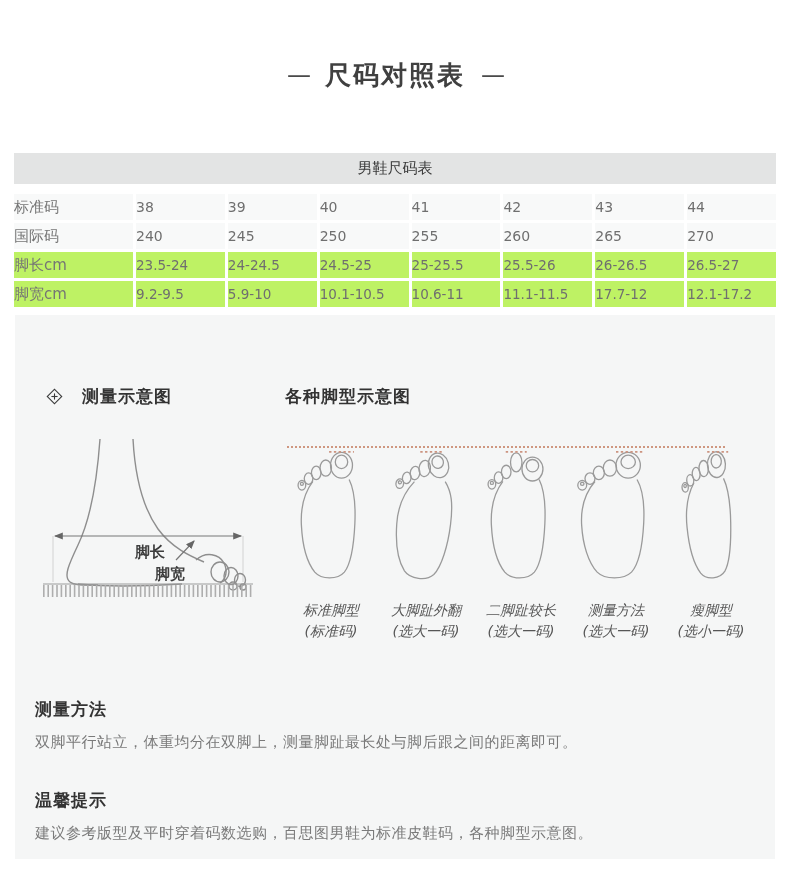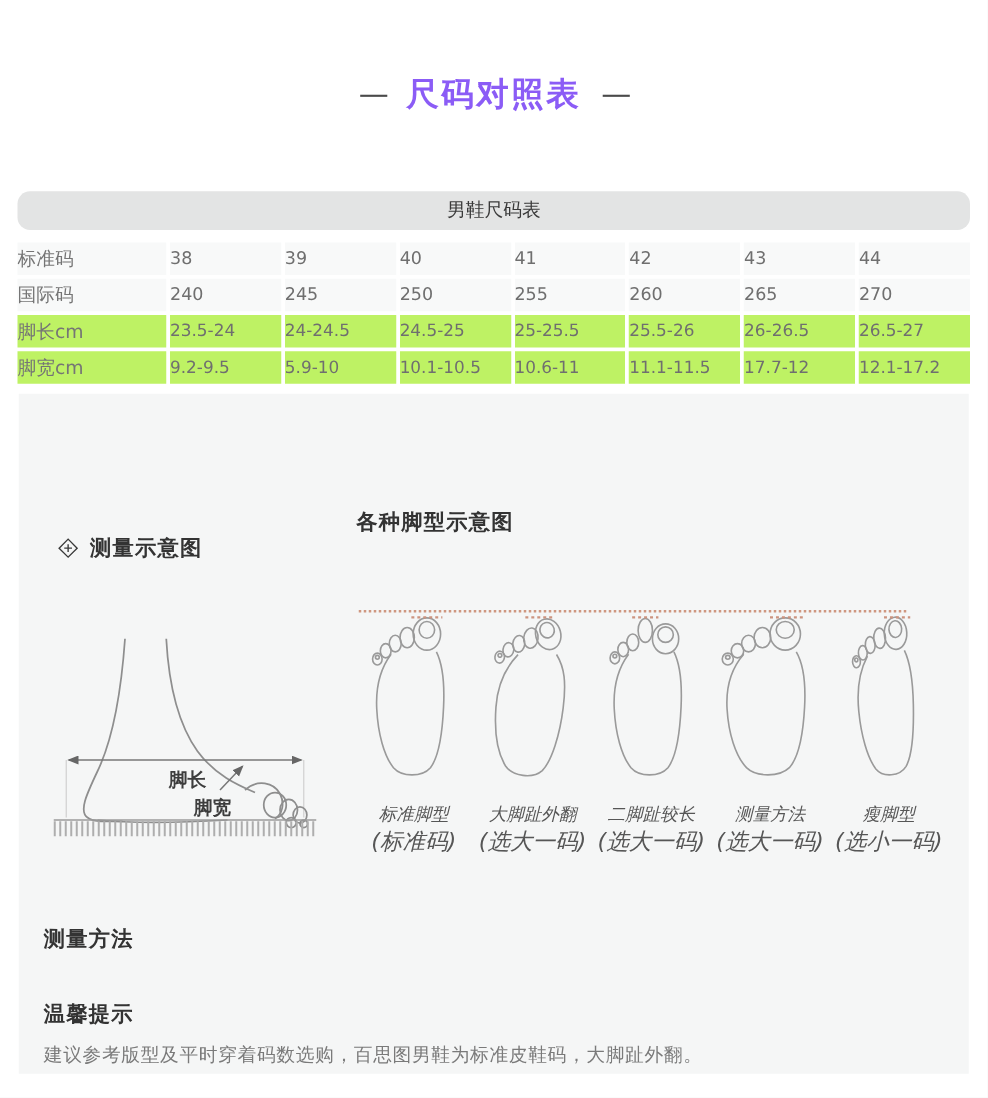--- a/index.html
+++ b/index.html
@@ -4,49 +4,49 @@
 <style>
   html,body{margin:0;padding:0;}
   body{
     width:790px;height:878px;background:#ffffff;overflow:hidden;
     font-family:"DejaVu Sans","Liberation Sans",sans-serif;
     -webkit-font-smoothing:antialiased;
   }
   
   .title-row{margin-top:58px;height:34px;display:flex;align-items:center;justify-content:center;gap:16px;}
   .title-dash{font-size:24px;color:#4a4a4a;font-weight:400;letter-spacing:-2px;}
-  .title-cn{font-size:26px;font-weight:bold;color:#8b5cf6;letter-spacing:2px;}
+  .title-cn{font-size:26px;font-weight:bold;color:#404040;letter-spacing:2px;}
   .title-en{font-size:26px;font-weight:300;color:#8d8d8d;letter-spacing:3px;}
   
   .table-wrap{margin:61px 14px 0;}
   .table-head{height:31px;line-height:31px;background:#e3e4e4;text-align:center;
-    font-size:15px;color:#3a3a3a;margin-bottom:10px;border-radius:10px;}
+    font-size:15px;color:#3a3a3a;margin-bottom:10px;}
   .grid{display:grid;grid-template-columns:119px repeat(7,1fr);gap:3px;background:#ffffff;}
   .cell{height:26px;line-height:26px;color:#6f6f6f;overflow:hidden;white-space:nowrap;}
   .rowbg-a{background:#f8f9f9;}
   .rowbg-b{background:#bef264;}
   .fs-big{font-size:14px;}
   .fs-small{font-size:13.5px;}
   .cell.lab{font-size:15px;color:#757575;}
   
   .panel{margin:8px 15px 0;height:544px;box-sizing:border-box;background:#f5f6f6;padding:70px 18px 0;}
   .headings-row{display:flex;align-items:center;}
-  .mh{width:252px;box-sizing:border-box;padding-left:13px;display:flex;align-items:center;gap:9px;margin-top:42px;}
+  .mh{width:252px;box-sizing:border-box;padding-left:13px;display:flex;align-items:center;gap:19px;}
   .sec-title{font-size:17px;font-weight:bold;color:#333;letter-spacing:1px;}
   .diamond-ic{flex:0 0 auto;display:block;}
   
-  .diagrams-row{display:flex;margin-top:28px;align-items:flex-end;}
+  .diagrams-row{display:flex;margin-top:28px;align-items:flex-start;}
   .measure-fig{width:252px;box-sizing:border-box;padding-left:5px;}
   .feet-block{flex:1;position:relative;}
   .feet-block::before{content:"";position:absolute;left:2px;right:32px;top:10px;
     border-top:2px dotted #cf9780;}
   .feet-row{display:flex;justify-content:space-between;position:relative;font-style:italic;}
   .foot-cell{width:92px;text-align:center;}
   .ft-name{margin-top:8px;font-size:14px;color:#565656;line-height:21px;white-space:nowrap;}
-  .ft-advice{font-size:18px;color:#565656;line-height:21px;white-space:nowrap;}
+  .ft-advice{font-size:14px;color:#565656;line-height:21px;white-space:nowrap;}
   .fo path,.fo ellipse,.fo circle{fill:none;stroke:#9a9a9a;stroke-width:1.3;vector-effect:non-scaling-stroke;}
   .mfo path,.mfo ellipse,.mfo circle{fill:none;stroke:#8e8e8e;stroke-width:1.4;}
   .apex{stroke:#cc9480;stroke-width:2;stroke-dasharray:2.5 2.5;fill:none;}
   .svg-label{font-size:15px;fill:#3d3d3d;font-weight:bold;}
   
   .sec-method{margin-top:56px;}
   .sec-tips{margin-top:37px;}
   .sec-h{font-size:17px;font-weight:bold;color:#333;padding-left:2px;letter-spacing:1px;}
   .sec-p{margin-top:12px;font-size:15px;color:#7a7a7a;padding-left:2px;letter-spacing:0.5px;}
 </style>
@@ -247,20 +247,21 @@
           <div class="ft-name">瘦脚型</div>
           <div class="ft-advice">(选小一码)</div>
         </div>
 
       </div>
     </div>
   </div>
 
   <div class="sec-method">
     <div class="sec-h">测量方法</div>
+    <div class="sec-p">双脚平行站立，体重均分在双脚上，测量脚趾最长处与脚后跟之间的距离即可。</div>
   </div>
 
   <div class="sec-tips">
     <div class="sec-h">温馨提示</div>
-    <div class="sec-p">建议参考版型及平时穿着码数选购，百思图男鞋为标准皮鞋码，大脚趾外翻。</div>
+    <div class="sec-p">建议参考版型及平时穿着码数选购，百思图男鞋为标准皮鞋码，各种脚型示意图。</div>
   </div>
 
 </div>
 
 </body></html>

